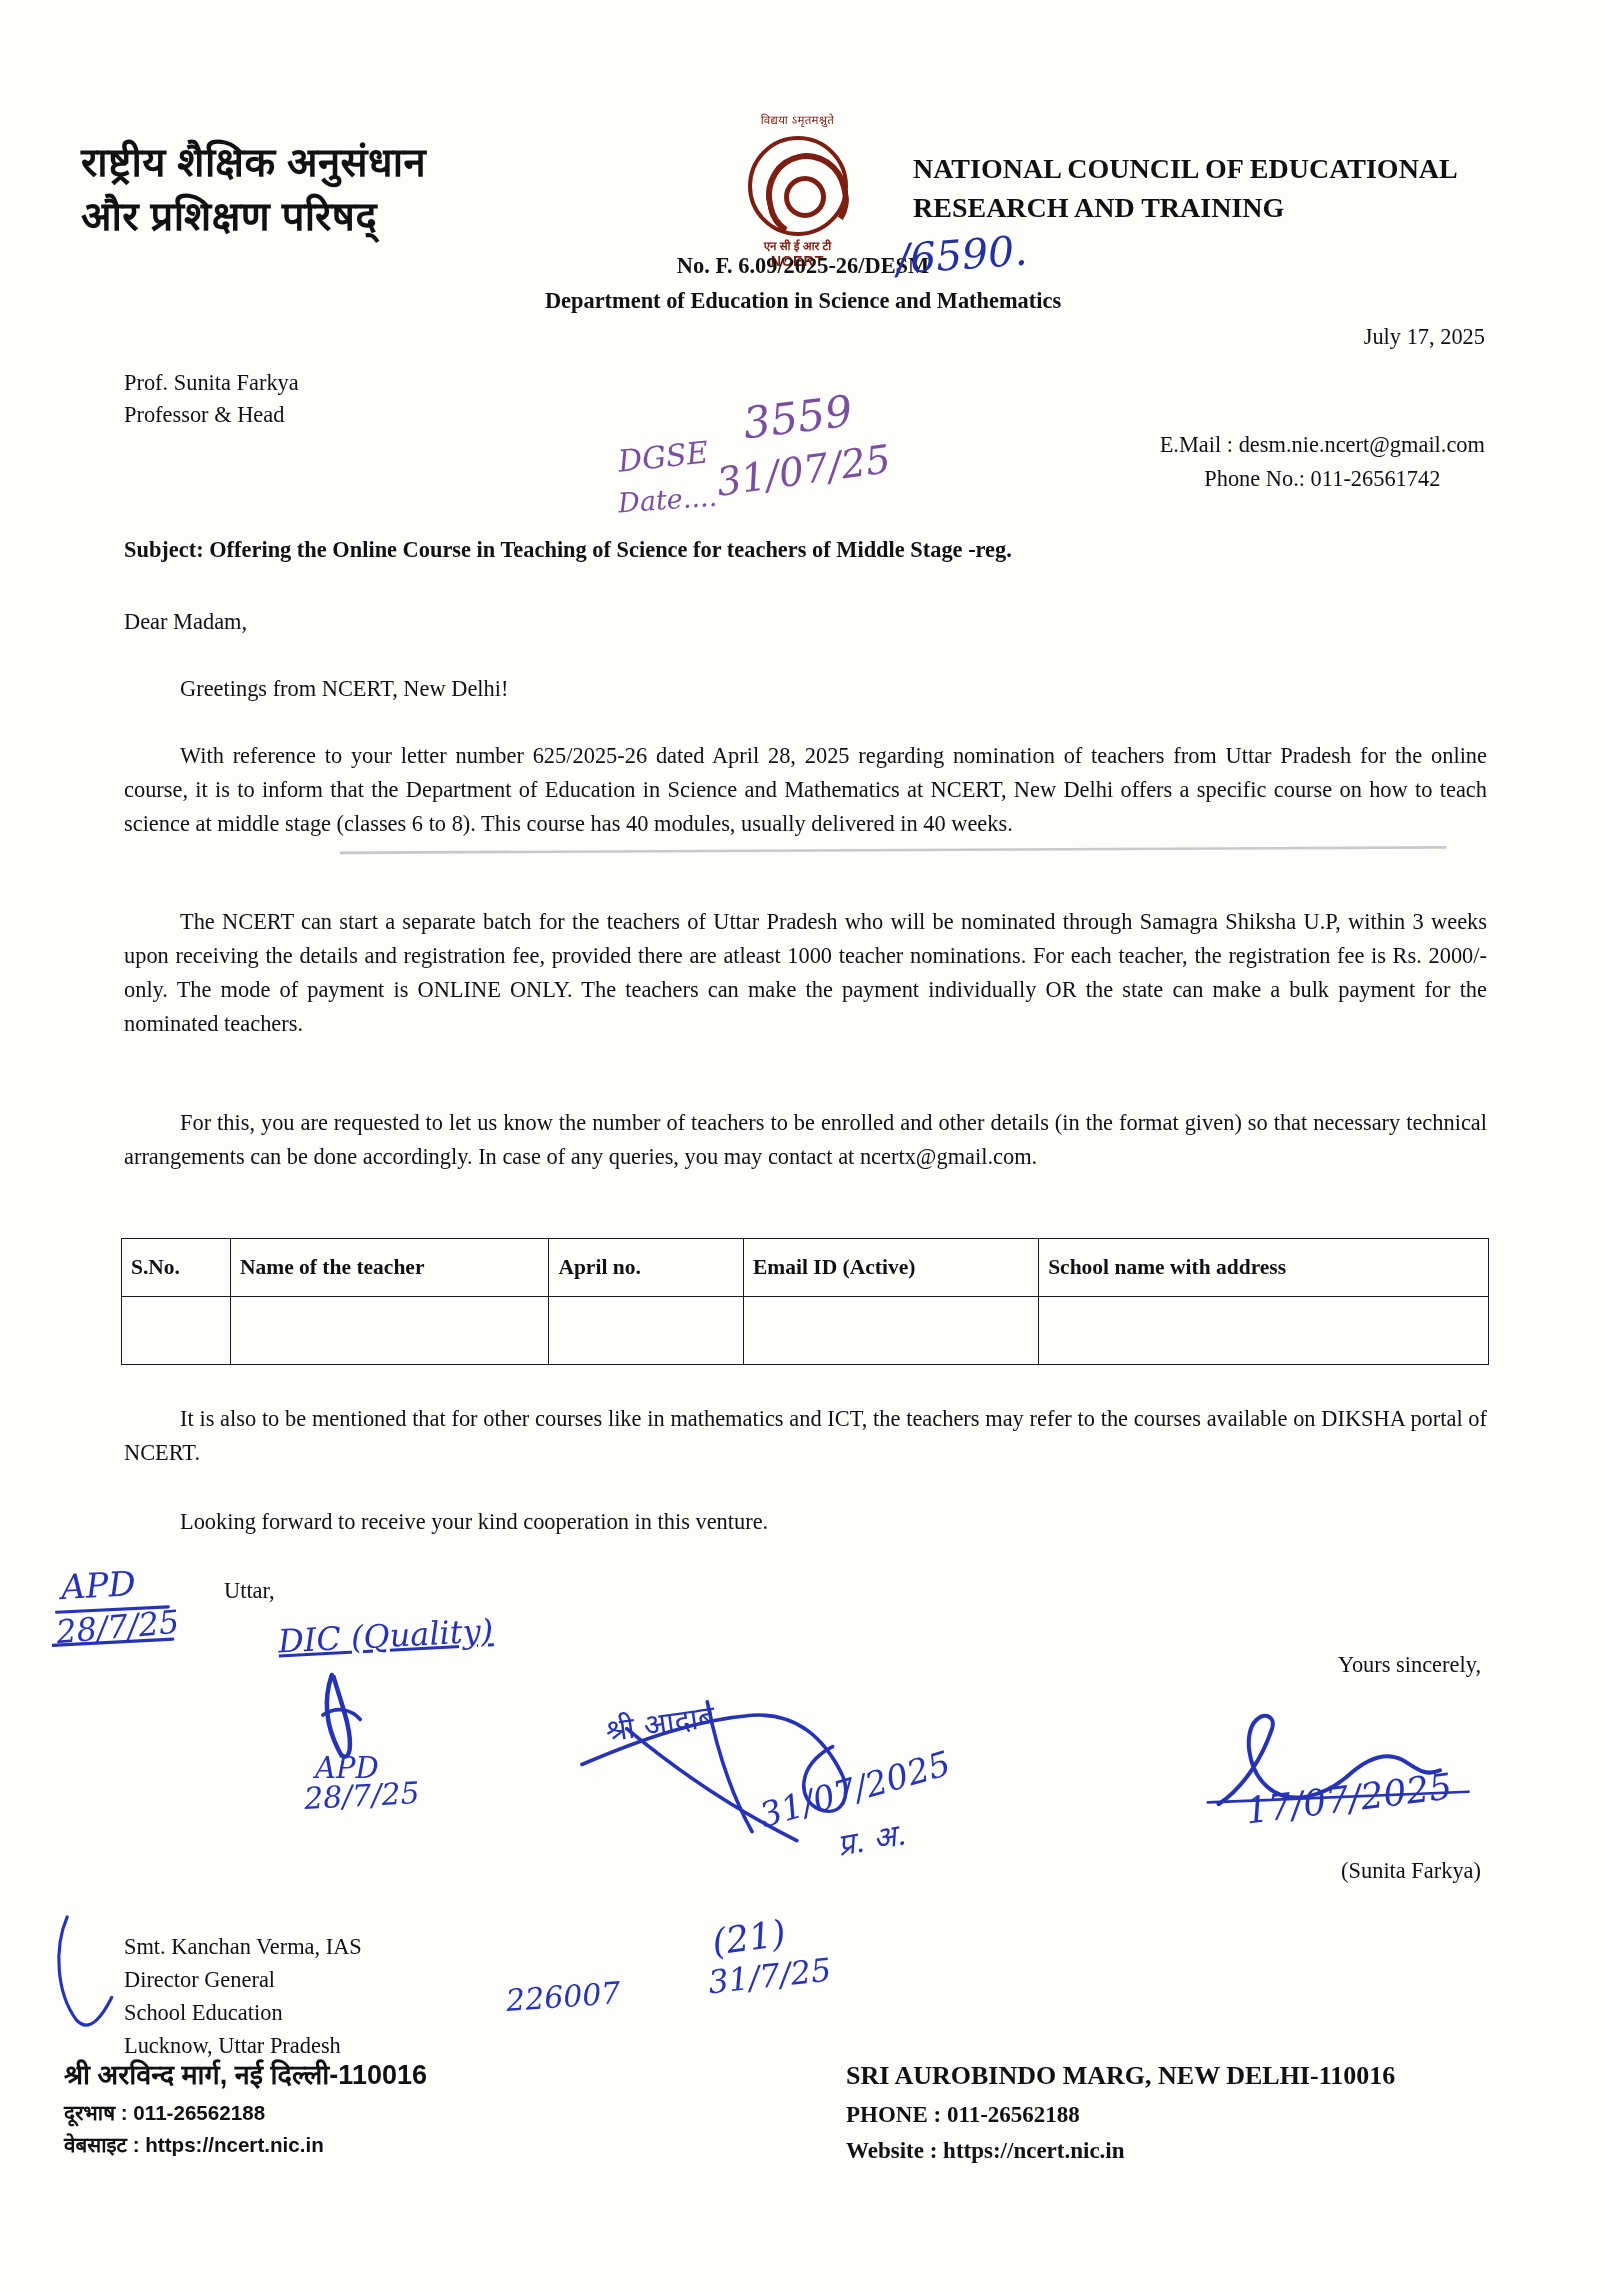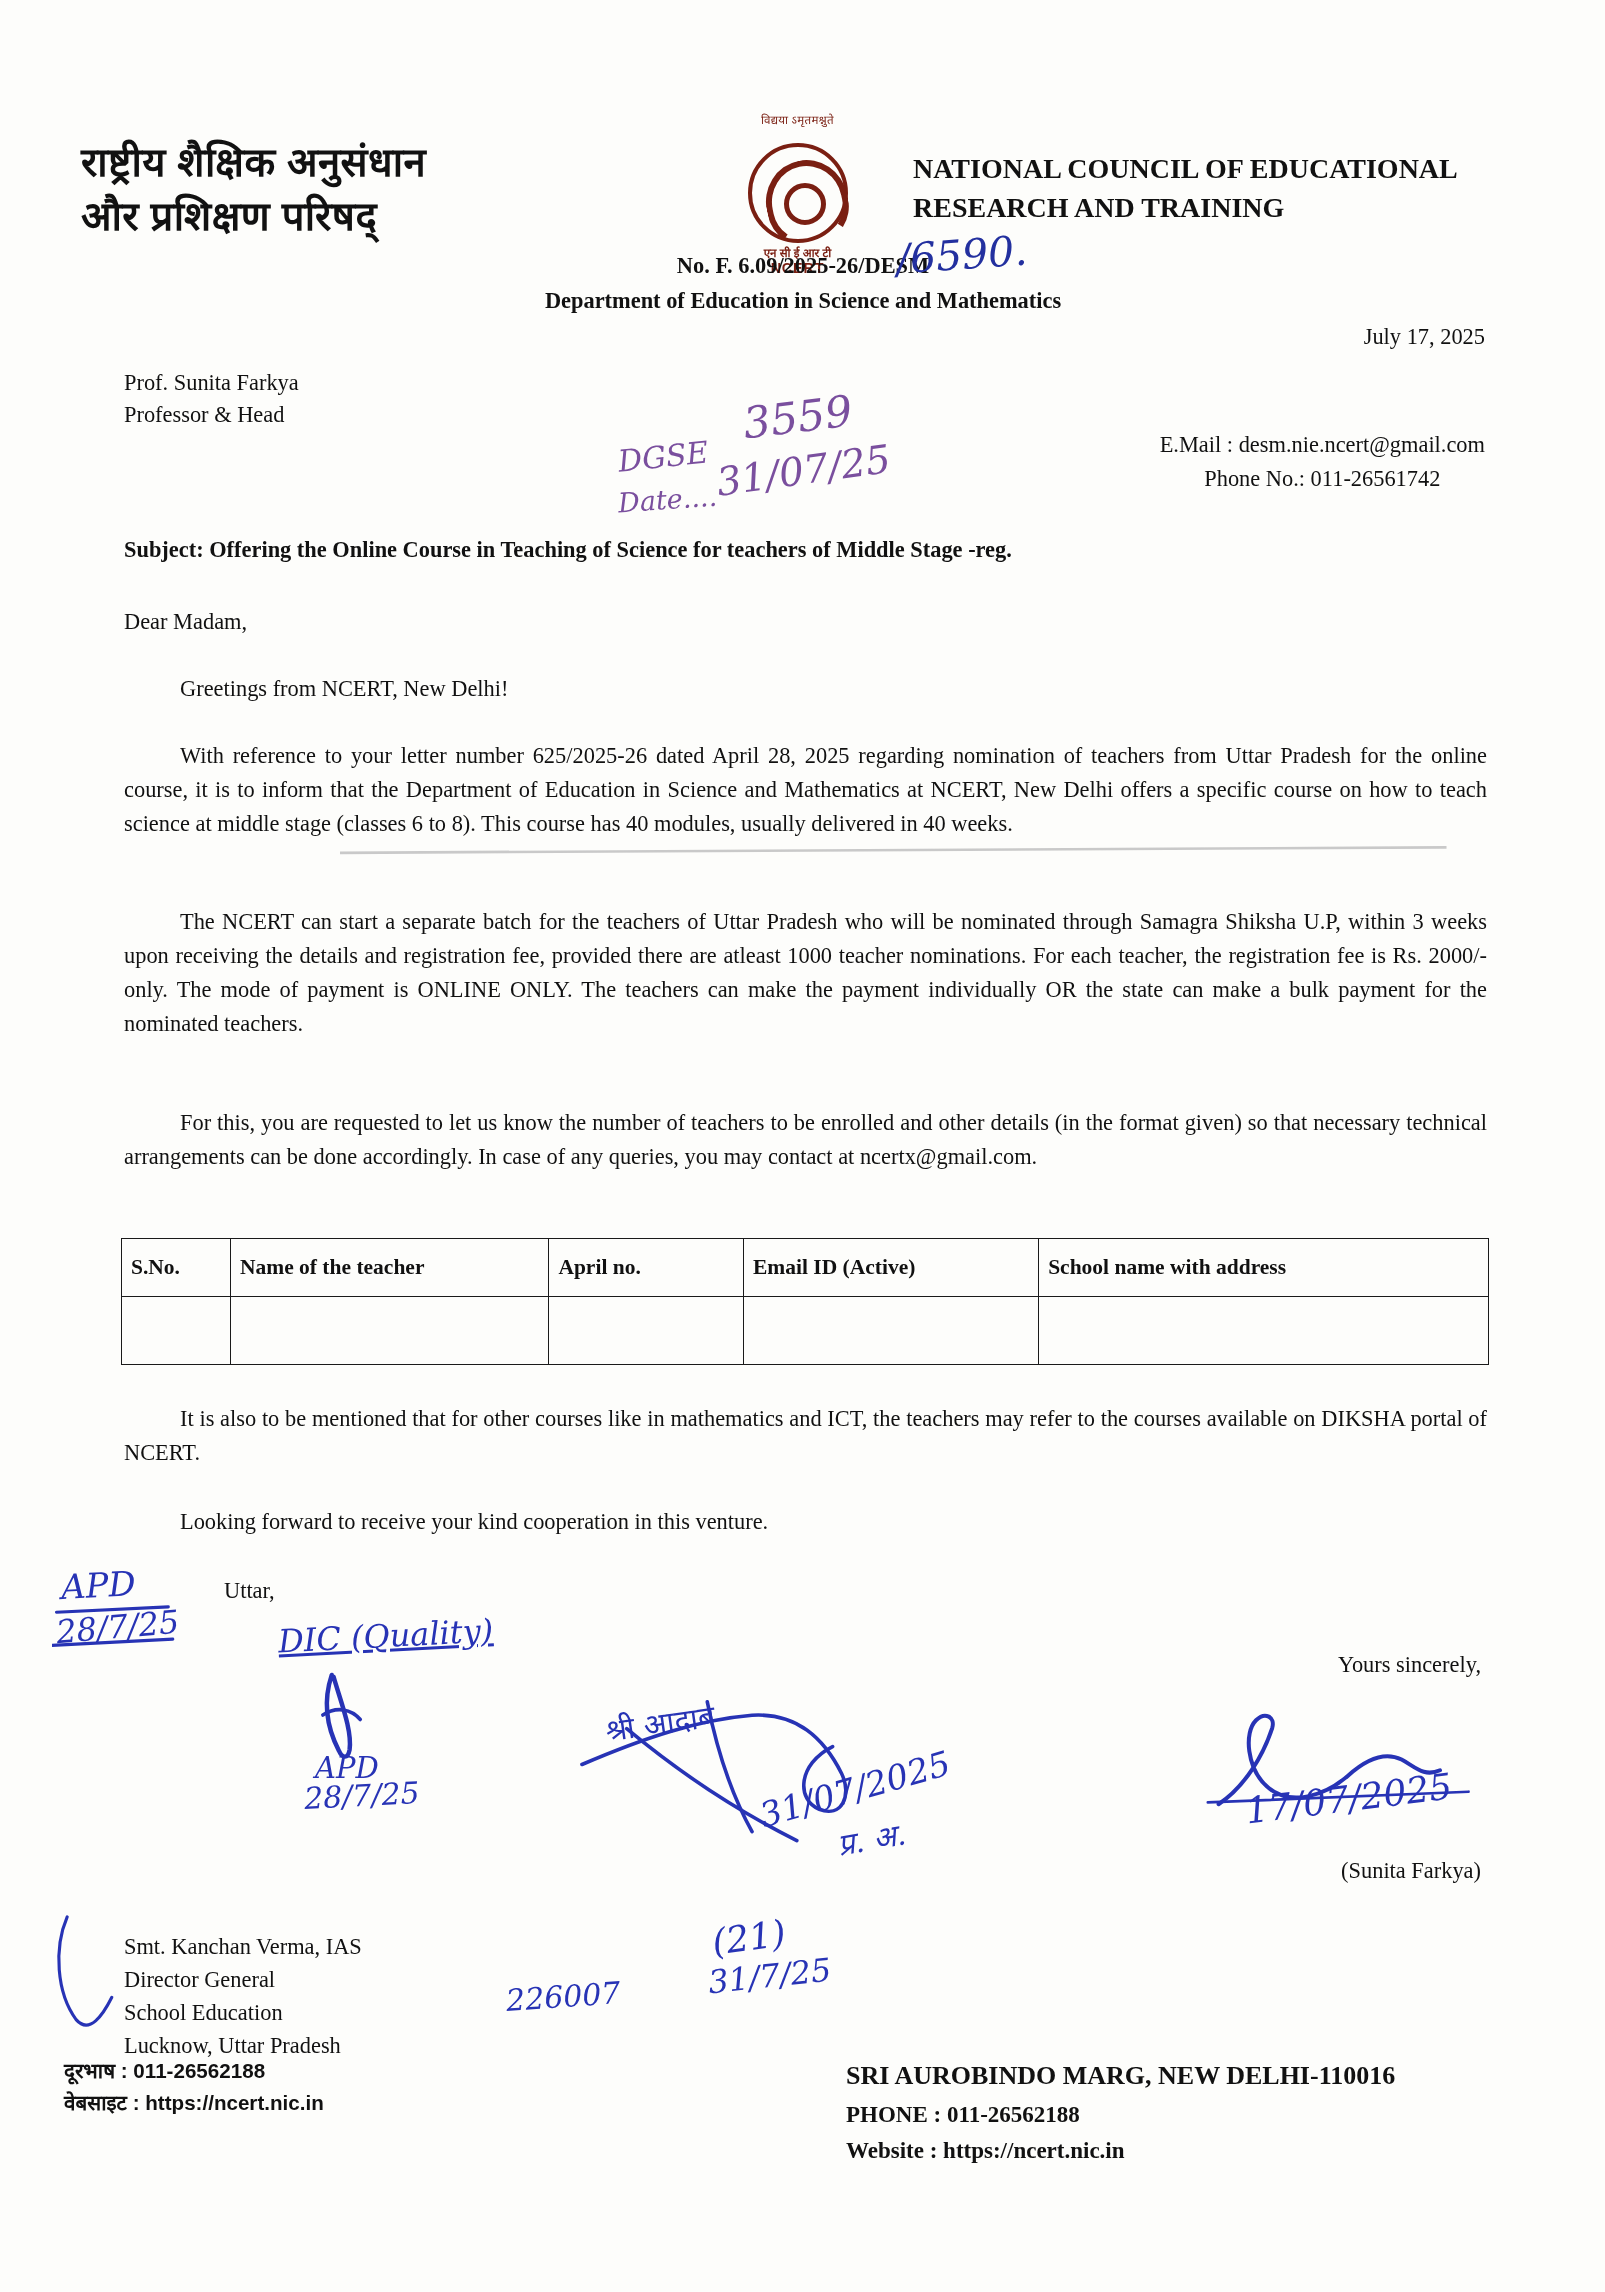--- a/index.html
+++ b/index.html
@@ -42,25 +42,25 @@
     letter-spacing: 0.4px;
   }
   .logo-wrap {
     position: absolute;
     left: 708px;
     top: 49px;
     width: 179px;
     text-align: center;
   }
   .logo-top-text {
-    font-family: Liberation Serif, serif;
+    font-family: Liberation Sans, sans-serif;
     font-size: 11.6px;
     color: #7a1f12;
     letter-spacing: 0.3px;
-    margin-bottom: 16px;
+    margin-bottom: 9px;
   }
   .logo-emblem {
     width: 100px;
     height: 100px;
     margin: 0 auto;
     border: 4.5px solid #7a1f12;
     border-radius: 50%;
     position: relative;
     box-sizing: border-box;
   }
@@ -466,20 +466,21 @@
   <div class="signer-name">(Sunita Farkya)</div>
 
   <div class="recipient-block">
     <div>Smt. Kanchan Verma, IAS</div>
     <div>Director General</div>
     <div>School Education</div>
     <div>Lucknow, Uttar Pradesh</div>
   </div>
 
   <div class="footer-left">
+    <div class="l1">श्री अरविन्द मार्ग, नई दिल्ली-110016</div>
     <div class="l2">दूरभाष : 011-26562188</div>
     <div class="l3">वेबसाइट : https://ncert.nic.in</div>
   </div>
   <div class="footer-right">
     <div class="r1">SRI AUROBINDO MARG, NEW DELHI-110016</div>
     <div class="r2">PHONE : 011-26562188</div>
     <div class="r3">Website : https://ncert.nic.in</div>
   </div>
 
   <div class="hw" id="hw-ref-no">/6590.</div>

